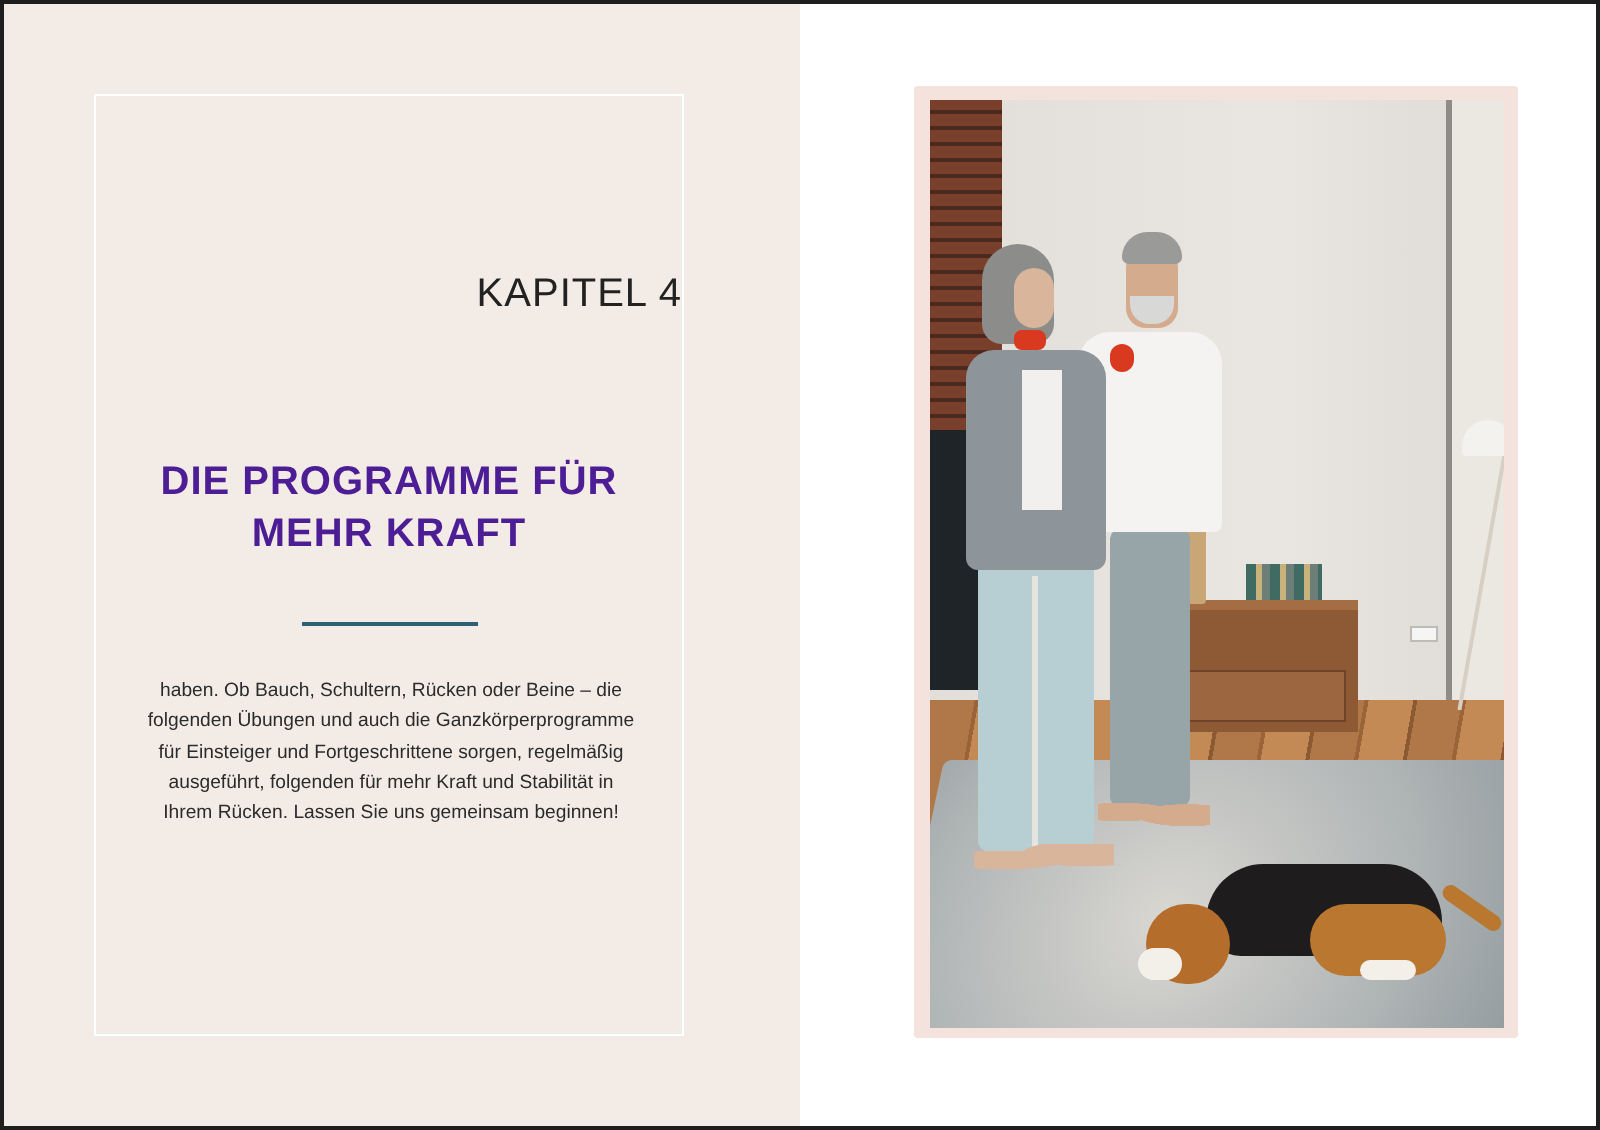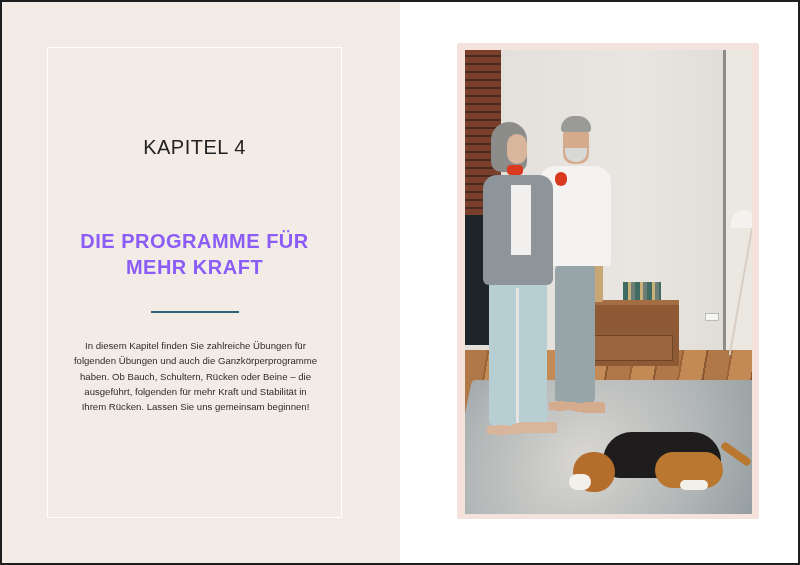--- a/index.html
+++ b/index.html
@@ -10,28 +10,28 @@
   }
   .left-page {
     position: absolute; left: 0; top: 0; width: 398px; height: 561px;
     background: #f3ece6;
   }
   .inner-frame {
     position: absolute; left: 45px; top: 45px; width: 295px; height: 471px;
     border: 1.5px solid #ffffff;
   }
   .chapter {
-    position: absolute; left: 0; width: 100%; top: 88px; text-align: center;
+    position: absolute; left: 0; width: 100%; top: 88px; text-align: right;
     font-family: "Liberation Sans", sans-serif; font-size: 20px; font-weight: 300;
     color: #222; letter-spacing: 0.5px;
   }
   .title {
     position: absolute; left: 0; width: 100%; top: 180px; text-align: center;
     font-family: "Liberation Sans", sans-serif; font-size: 20px; font-weight: bold;
-    color: #8b5cf6; line-height: 26px; letter-spacing: 0.5px;
+    color: #4c1d95; line-height: 26px; letter-spacing: 0.5px;
   }
   .title div { white-space: nowrap; }
   .underline {
     position: absolute; left: 103px; width: 88px; top: 263px; height: 2px; background: #2d5f75;
   }
   .body-text {
     position: absolute; left: 12px; width: 271px; top: 290px; text-align: center;
     font-family: "Liberation Sans", sans-serif; font-size: 9.6px; line-height: 15.3px; color: #2b2b2b;
   }
   .body-text div { white-space: nowrap; }
@@ -108,23 +108,23 @@
 <div class="spread">
   <div class="left-page">
     <div class="inner-frame">
       <div class="chapter">KAPITEL 4</div>
       <div class="title">
         <div>DIE PROGRAMME FÜR</div>
         <div>MEHR KRAFT</div>
       </div>
       <div class="underline"></div>
       <div class="body-text">
-        <div>In diesem Kapitel finden Sie zahlreiche Übungen für</div>
+        <div>haben. Ob Bauch, Schultern, Rücken oder Beine – die</div>
         <div>folgenden Übungen und auch die Ganzkörperprogramme</div>
-        <div>haben. Ob Bauch, Schultern, Rücken oder Beine – die</div>
+        <div>für Einsteiger und Fortgeschrittene sorgen, regelmäßig</div>
         <div>ausgeführt, folgenden für mehr Kraft und Stabilität in</div>
         <div>Ihrem Rücken. Lassen Sie uns gemeinsam beginnen!</div>
       </div>
     </div>
   </div>
 
   <div class="right-page">
     <div class="photo-mat"></div>
     <div class="photo" title="older couple exercising with red dumbbells in living room, beagle lying on rug">
       <div class="wall"></div>

